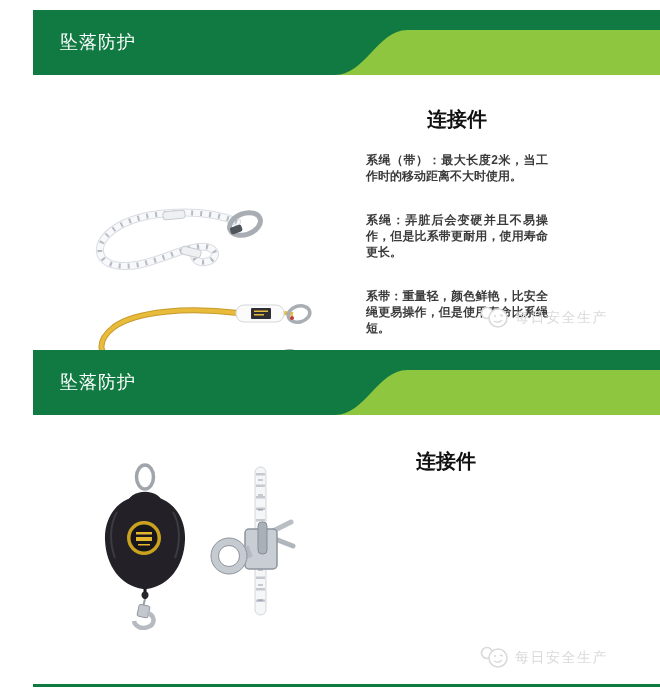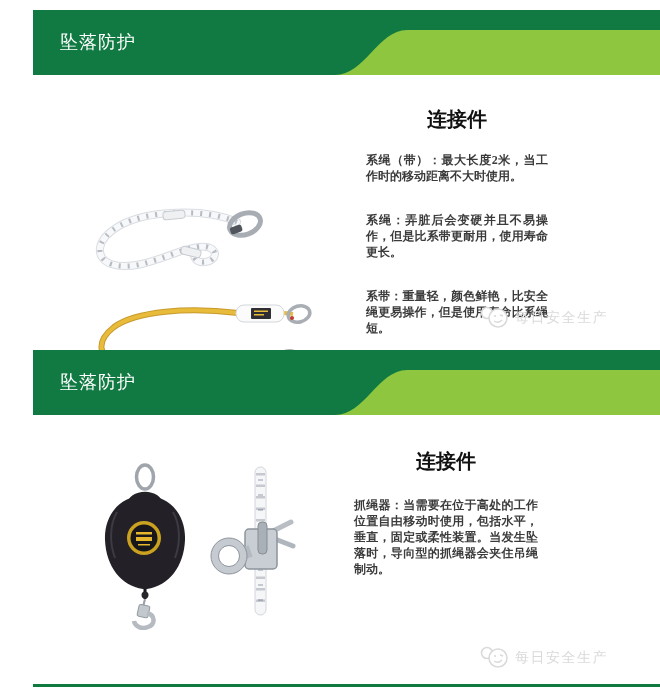--- a/index.html
+++ b/index.html
@@ -1,17 +1,17 @@
 <!DOCTYPE html>
 <html style="--bar-green: #117a43; --accent-green: #8ec63f; --bottom-line-green: #0e7a40; --title-text: #111111; --body-text: #3b3b3b; --watermark-gray: #dadada;"><head>
 <meta charset="utf-8">
 <style>
   html,body{margin:0;padding:0;background:#ffffff;}
   body{font-family:"Liberation Sans","DejaVu Sans",sans-serif;}
-  .page{position:relative;width:660px;height:689px;background:#fff;overflow:hidden;font-family:Liberation Serif, serif;}
+  .page{position:relative;width:660px;height:689px;background:#fff;overflow:hidden;}
 
   
   .bar{position:relative;margin-left:33px;height:65px;background:var(--bar-green,#117a43);overflow:hidden;}
   .bar-1{margin-top:10px;}
   .swoosh{position:absolute;top:0;left:0;width:100%;height:65px;display:block;}
   .bar-label{position:absolute;left:27px;top:0;line-height:65px;color:#fff;font-size:18px;letter-spacing:1px;font-weight:400;}
 
   
   .content{position:relative;width:660px;background:#fff;}
   .content-1{height:275px;}
@@ -130,21 +130,20 @@
         <rect x="50" y="64" width="32" height="40" rx="4" fill="#c9ced4" stroke="#8d949c" stroke-width="1.5"></rect>
         <rect x="63" y="57" width="9" height="32" rx="4" fill="#aab0b8" stroke="#868d95" stroke-width="1"></rect>
         <rect x="44" y="82" width="12" height="12" fill="#b4bac1" transform="rotate(-20 50 88)"></rect>
         <circle cx="34" cy="91" r="18" fill="#c6cbd1"></circle>
         <circle cx="34" cy="91" r="18" fill="none" stroke="#8d949c" stroke-width="1"></circle>
         <circle cx="34" cy="91" r="10.5" fill="#ffffff" stroke="#8d949c" stroke-width="1"></circle>
       </svg>
 
       <div class="textcol textcol-2">
         <h2 class="content-title">连接件</h2>
-        <p class="para">抓绳器：当需要在位于高处的工作位置自由移动时使用，包括水平，垂直，固定或柔性装置。当发生坠落时，导向型的抓绳器会夹住吊绳制动。</p>
       </div>
 
       <div class="watermark">
         <svg width="32" height="26" viewBox="0 0 32 26">
           <circle cx="8" cy="8" r="5.5" fill="#ffffff" stroke="#dadada" stroke-width="1.6"></circle>
           <circle cx="19" cy="13" r="9" fill="#ffffff" stroke="#dadada" stroke-width="1.6"></circle>
           <circle cx="16" cy="11" r="1.1" fill="#dadada"></circle>
           <path d="M21,10 l3,1" stroke="#dadada" stroke-width="1.4" fill="none"></path>
           <path d="M15,16 q4,3 8,-1" stroke="#dadada" stroke-width="1.4" fill="none"></path>
         </svg>

